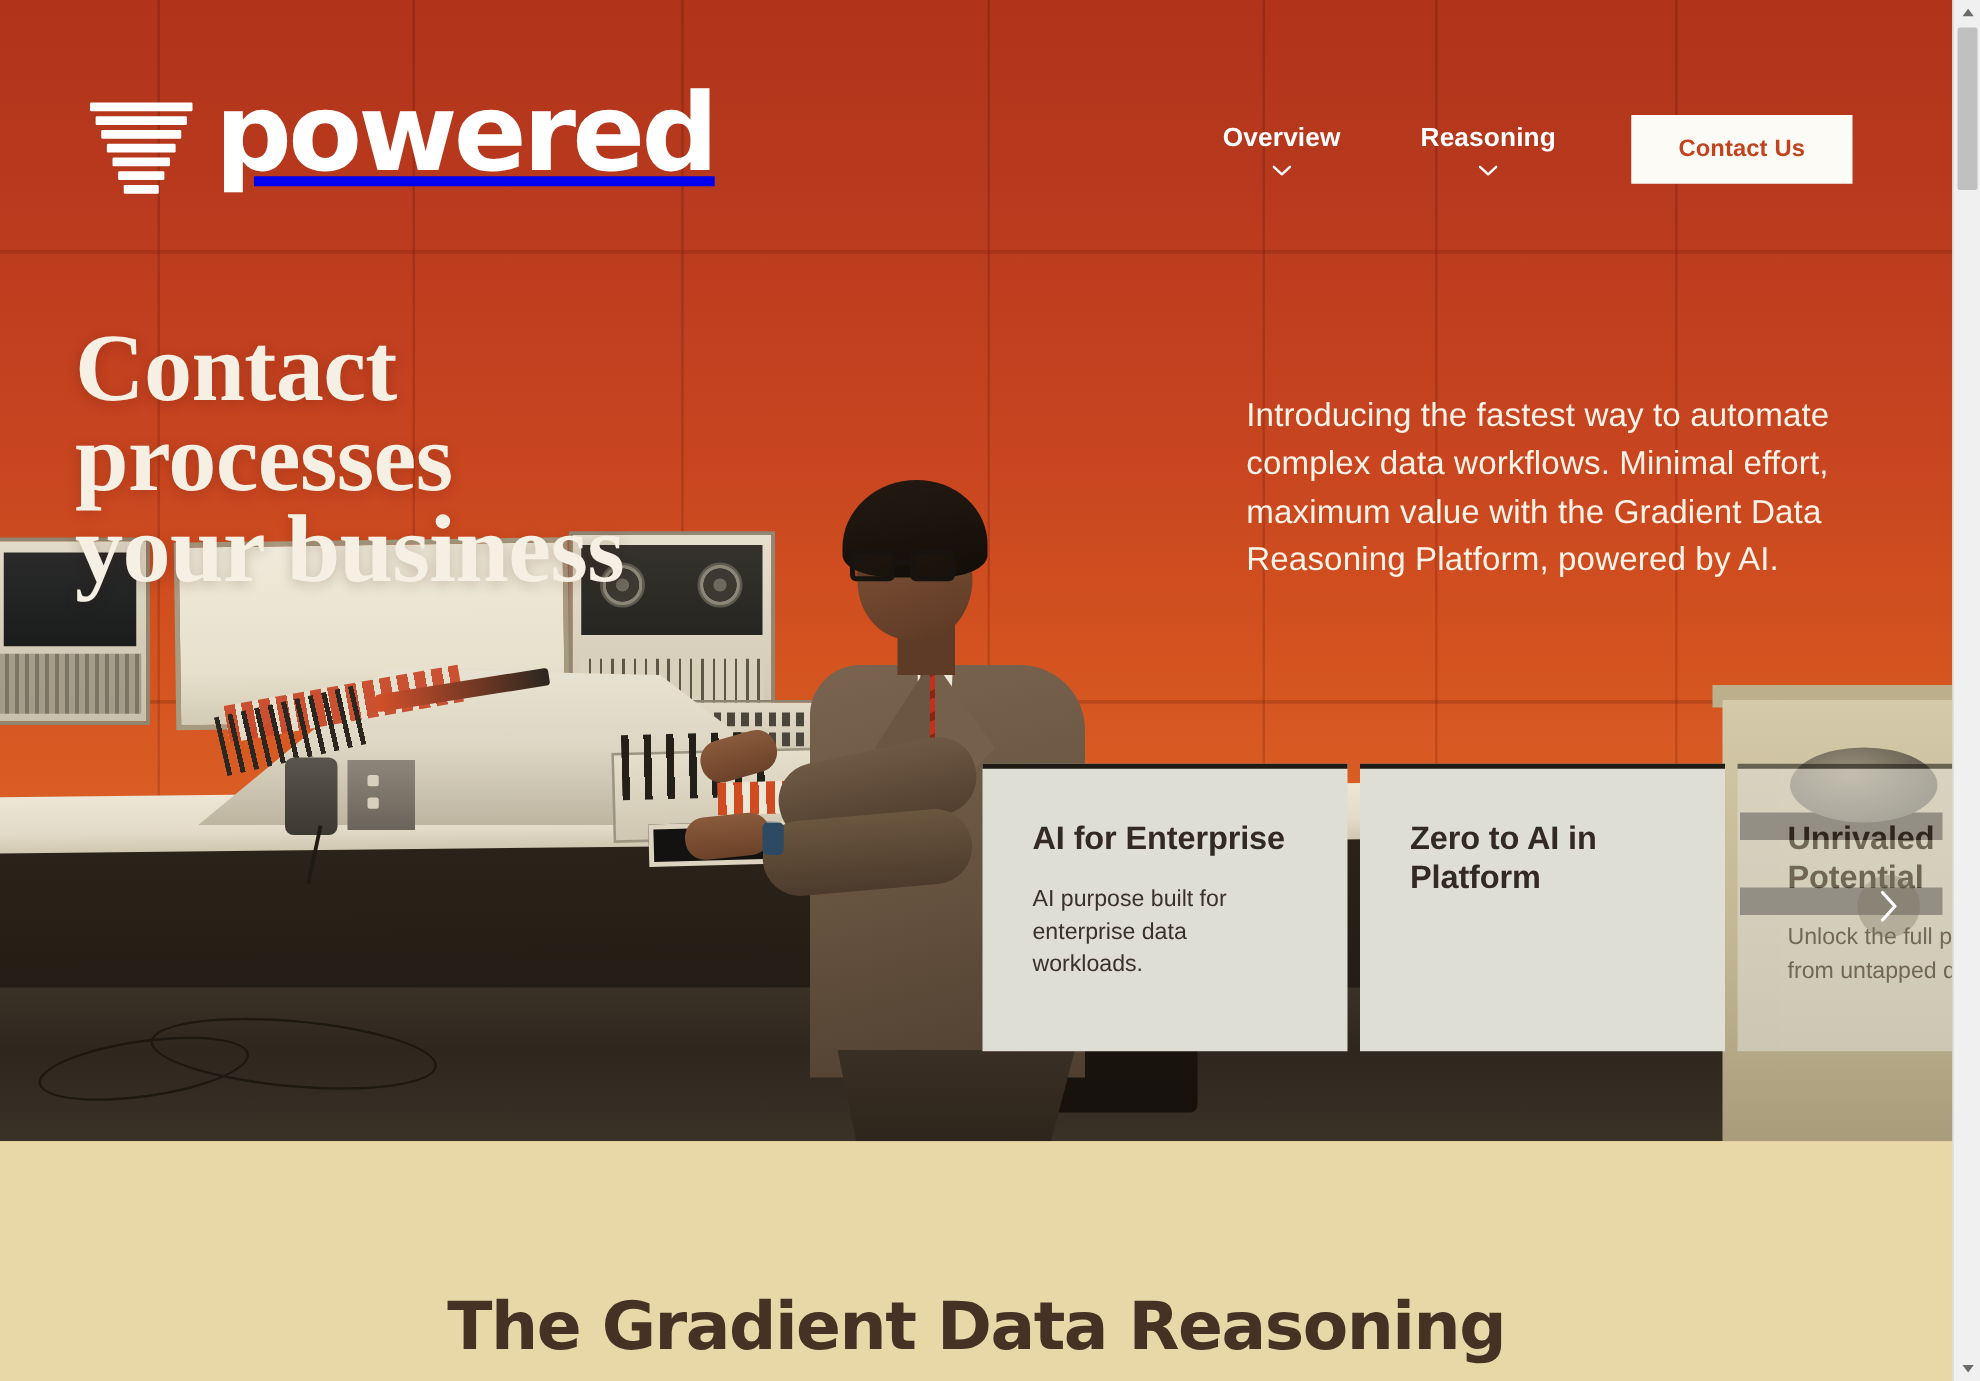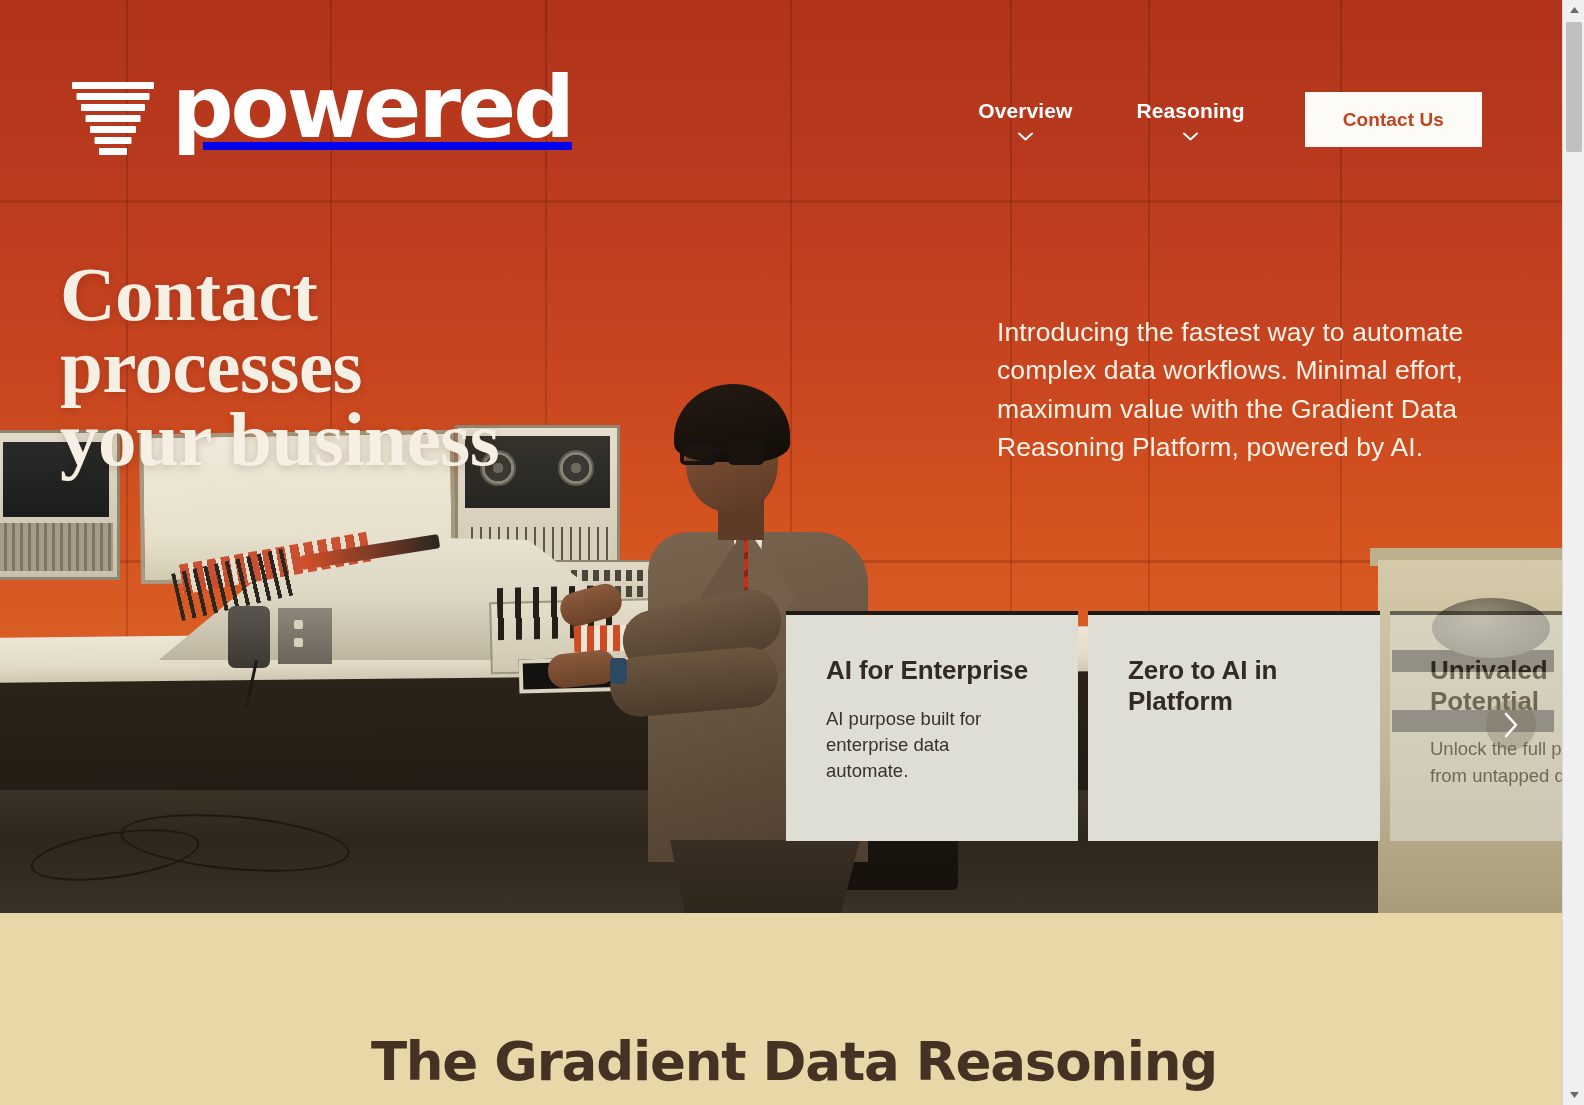--- a/index.html
+++ b/index.html
@@ -389,21 +389,21 @@
     position:absolute; left:1486px; top:700px;
     width:50px; height:50px; border-radius:50%;
     background:rgba(120,110,95,.34);
     display:flex; align-items:center; justify-content:center;
     cursor:pointer; border:none;
   }
   .carousel-next svg { display:block; }
 
   
   .lower {
-    position:absolute; left:13px; top:913px;
+    position:absolute; left:0; top:913px;
     width:1562px; height:192px;
     background:#E8D8A8;
   }
   .lower h2 {
     position:absolute; left:0; right:0; top:118px;
     text-align:center;
     font-family:"DejaVu Sans", sans-serif;
     font-weight:700;
     font-size:53px;
     color:#463225;
@@ -560,21 +560,21 @@
               <path d="M1 1.5 L7.5 7.5 L14 1.5" fill="none" stroke="#FFFFFF" stroke-width="1.9" stroke-linecap="round" stroke-linejoin="round"></path>
             </svg>
         </span>
       </div>
       <button class="btn-contact">Contact Us</button>
     </nav>
 
     <div class="cards">
       <article class="card">
         <h3>AI for Enterprise</h3>
-        <p>AI purpose built for enterprise data automate.</p>
+        <p>AI purpose built for enterprise data workloads.</p>
       </article>
       <article class="card">
         <h3>Zero to AI in Platform</h3>
       </article>
       <article class="card ghost">
         <h3>Unrivaled Potential</h3>
         <p>Unlock the full potential from untapped data.</p>
       </article>
     </div>
 

